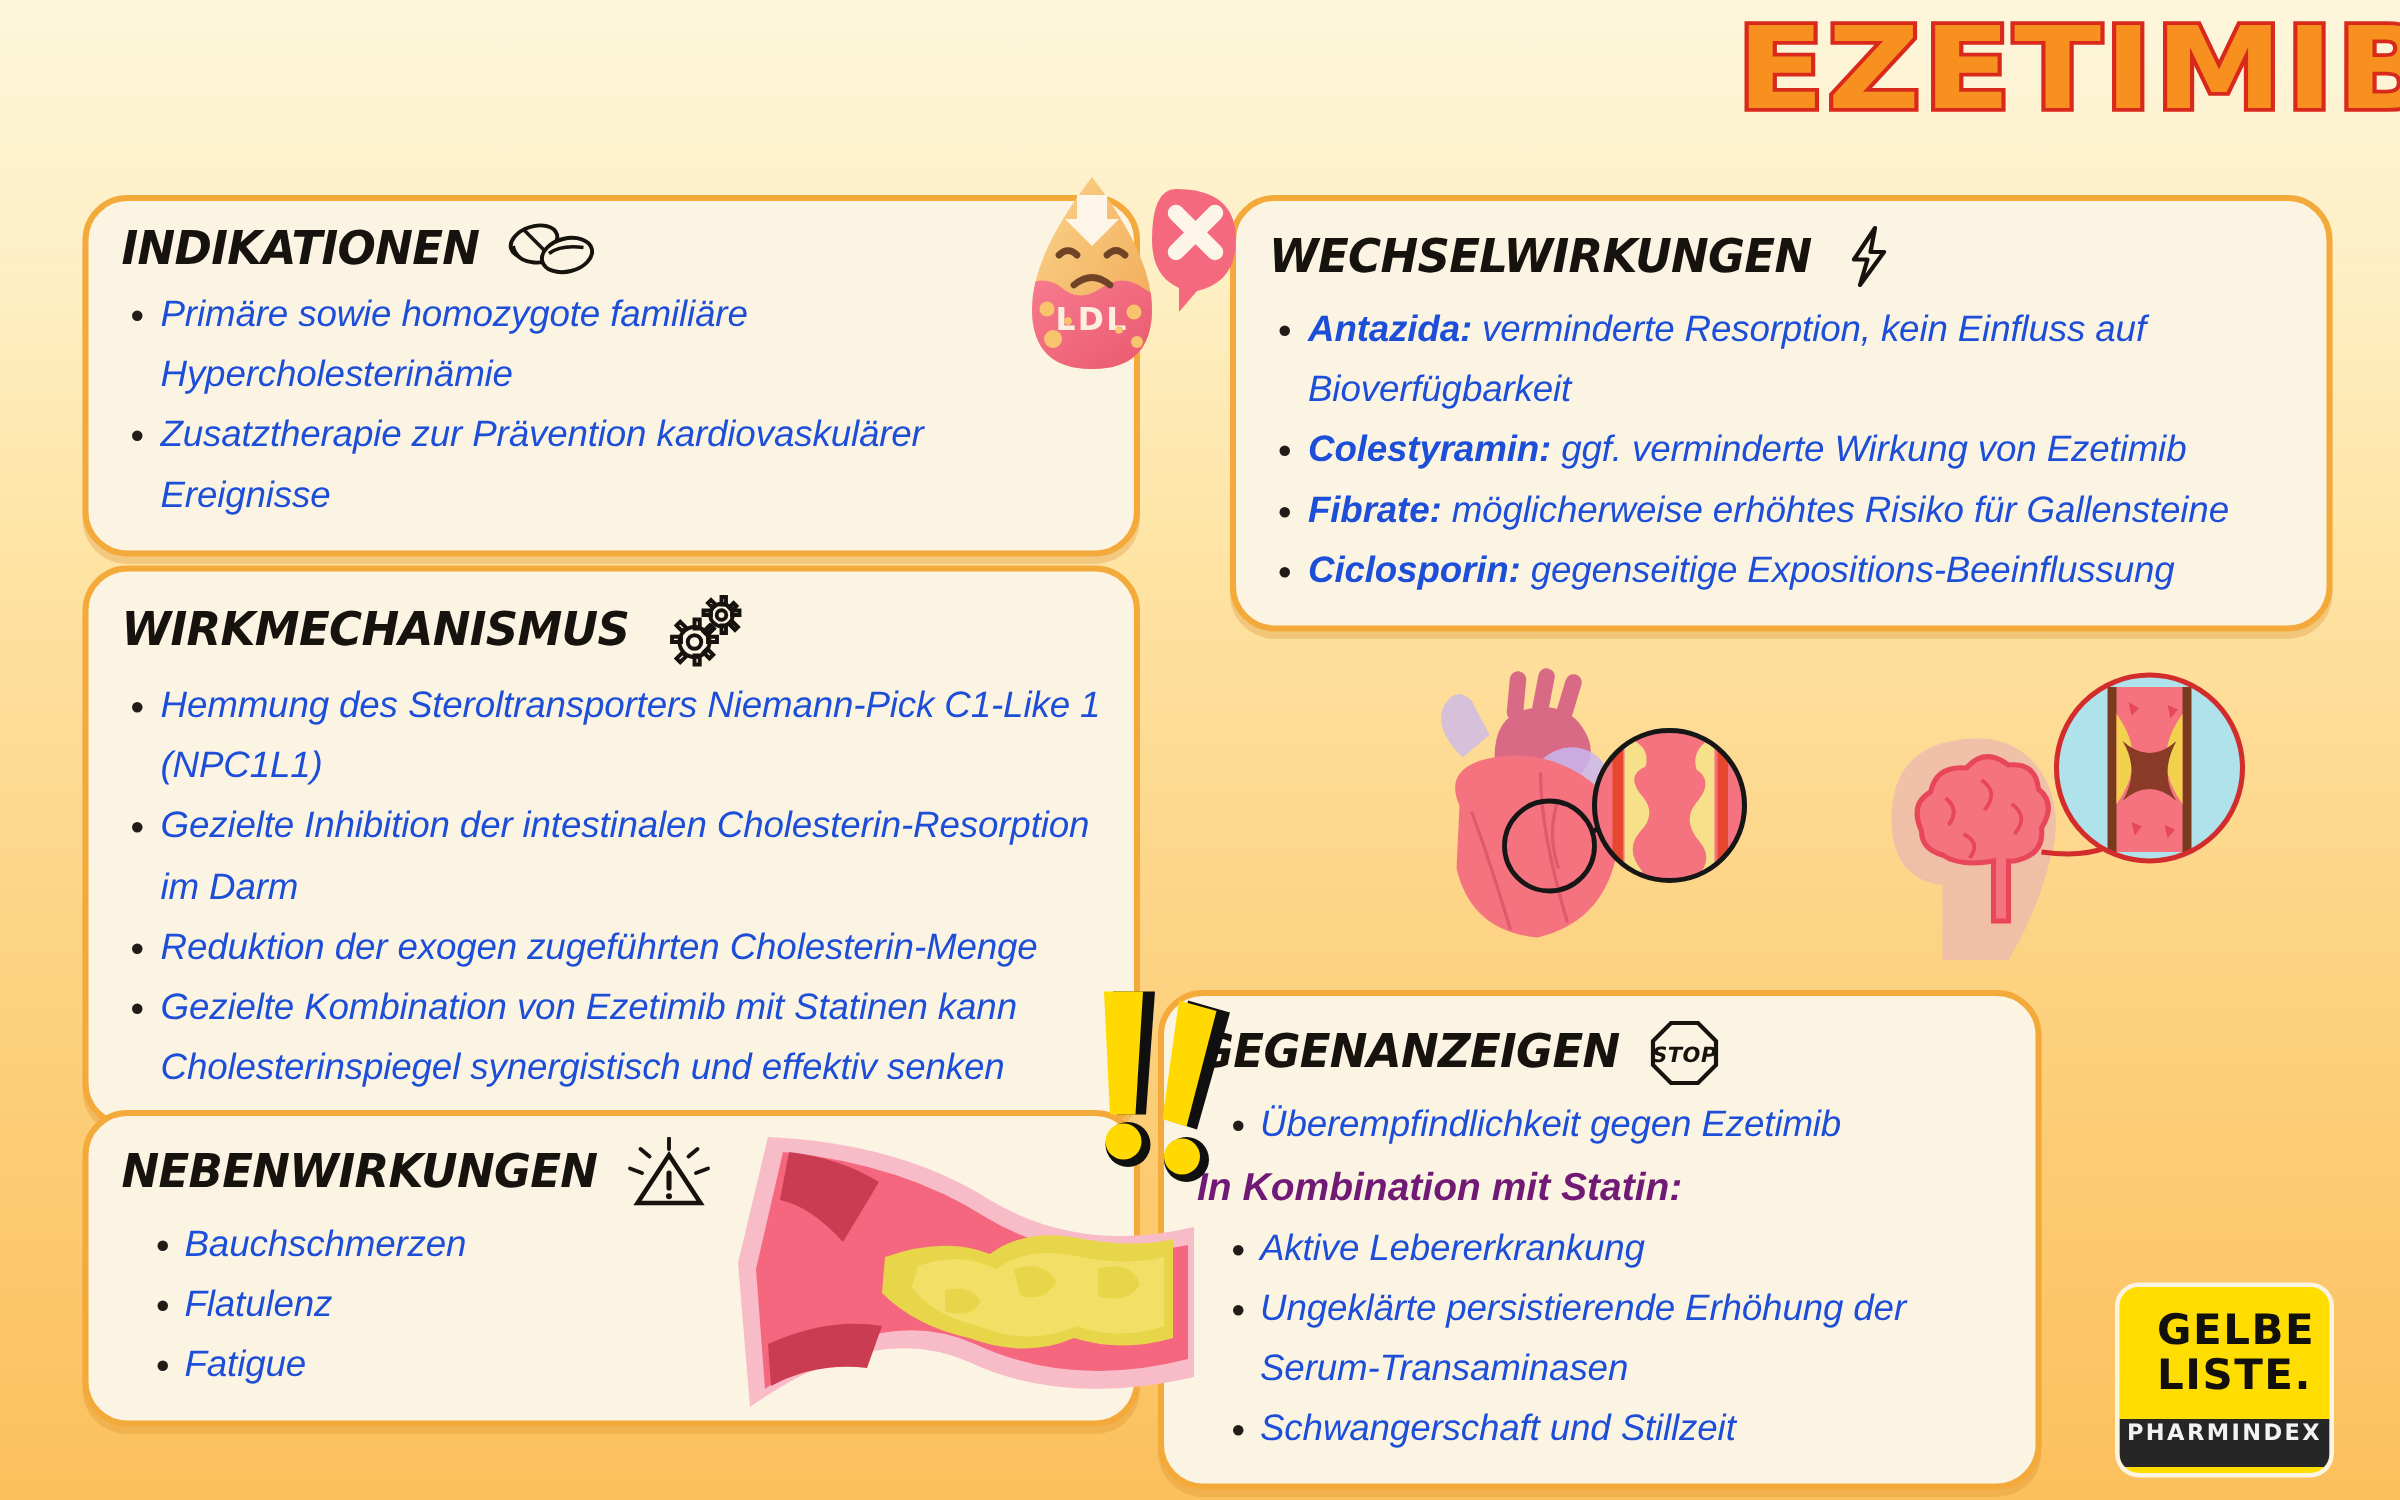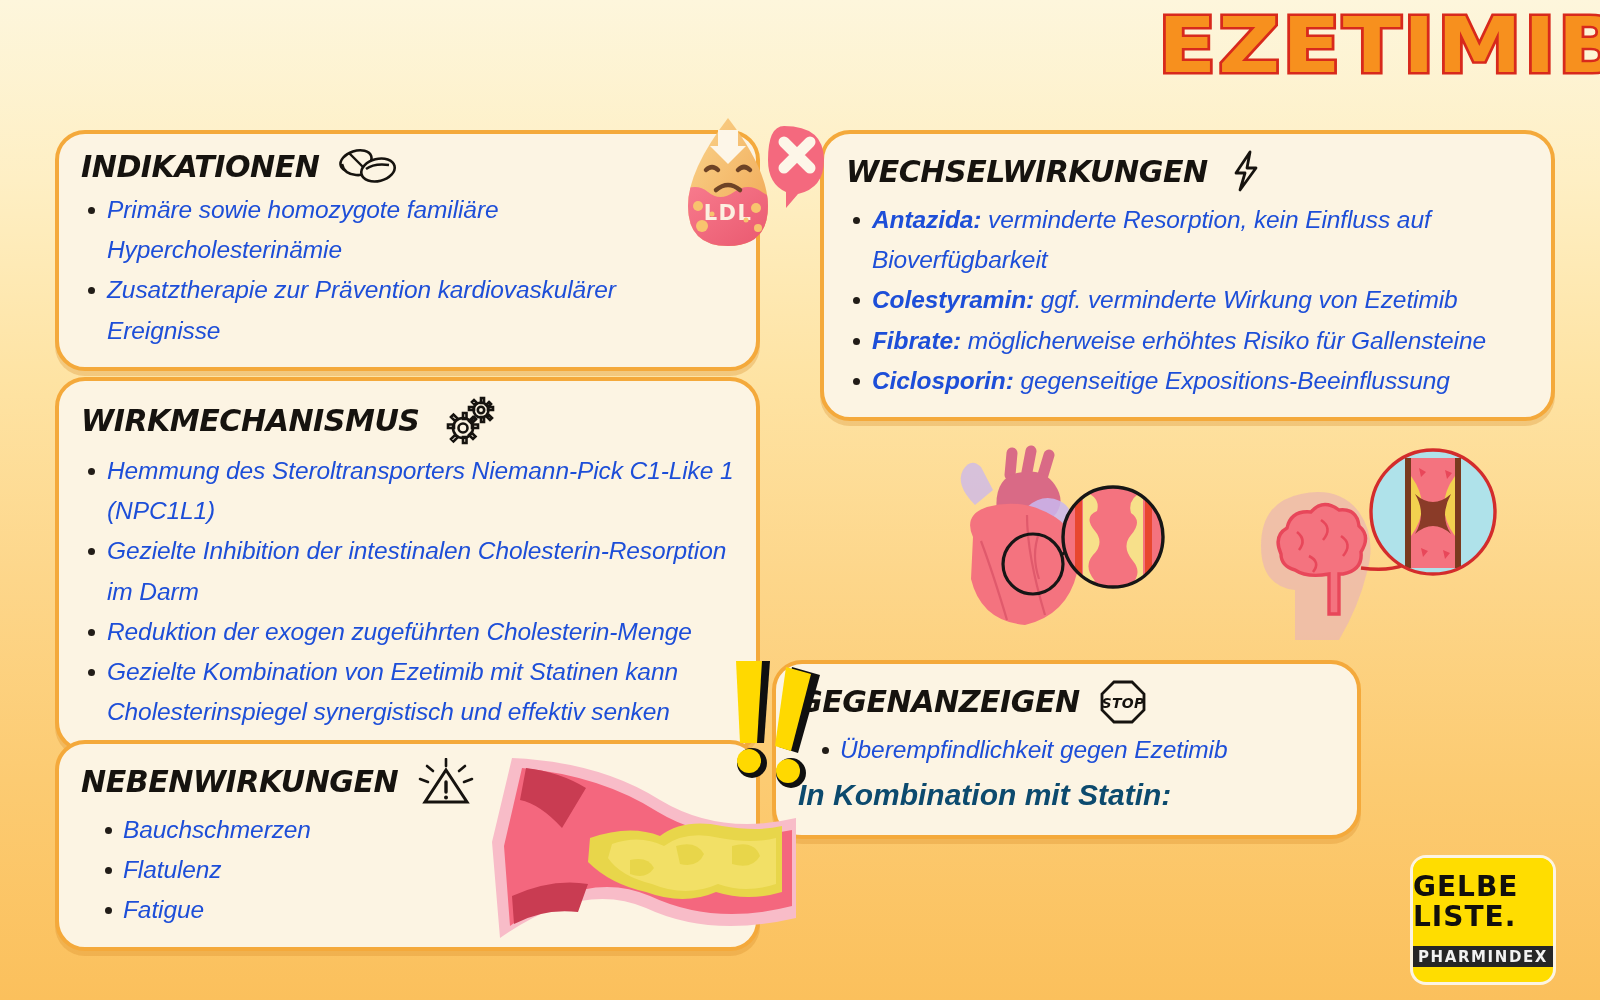--- a/index.html
+++ b/index.html
@@ -76,24 +76,24 @@
   ul.bullets > li::before {
     content: "";
     position: absolute;
     left: 7px; top: 17px;
     width: 7px; height: 7px;
     border-radius: 50%;
     background: #211C17;
   }
   ul.bullets > li b { font-weight: bold; }
   .subhead {
-    font-size: 30px;
+    font-size: 26px;
     font-weight: bold;
     line-height: 1.64;
-    color: #0c4a6e;
+    color: #701a75;
   }
 
   
   #card-indikationen   { left: 55px;  top: 130px; width: 705px; }
   #card-wirkmechanismus{ left: 55px;  top: 377px; width: 705px; }
   #card-nebenwirkungen { left: 55px;  top: 740px; width: 705px; }
   #card-wechselwirkungen { left: 820px; top: 130px; width: 735px; }
   #card-gegenanzeigen  { left: 772px; top: 660px; width: 589px; }
 
   #card-nebenwirkungen ul.bullets > li { padding-left: 42px; }
@@ -121,35 +121,35 @@
     background: #FFDD00;
     z-index: 40;
     box-shadow: 0 0 0 3px #FCF4E3;
   }
   #logo .logo-top {
     height: 88px;
     background: #FFDD00;
     display: flex;
     flex-direction: column;
     justify-content: center;
-    padding-left: 0;
+    padding-left: 25px;
   }
   #logo .logo-l1, #logo .logo-l2 {
     font-family: "DejaVu Sans", sans-serif;
     font-weight: bold;
     font-size: 28px;
     letter-spacing: 1px;
     color: #12100C;
     line-height: 1.08;
   }
   #logo .logo-bottom {
-    height: 21px;
+    height: 32px;
     background: #262626;
     display: flex;
-    align-items: center;
+    align-items: flex-start;
     justify-content: center;
   }
   #logo .logo-sub {
     font-family: "DejaVu Sans", sans-serif;
     font-size: 15px;
     font-weight: bold;
     letter-spacing: 1.6px;
     color: #F2F2F2;
   }
 </style>
@@ -364,20 +364,25 @@
     <div class="card-title">GEGENANZEIGEN</div>
     <svg class="icon" width="52" height="46" viewBox="0 0 52 46">
       <polygon points="17,4 35,4 47,16 47,32 35,44 17,44 5,32 5,16" fill="none" stroke="#16130F" stroke-width="2.8"></polygon>
       <text x="26" y="30" font-family="DejaVu Sans, sans-serif" font-size="14" font-weight="bold" fill="#16130F" text-anchor="middle" letter-spacing="0.3">STOP</text>
     </svg>
   </div>
   <ul class="bullets">
     <li>Überempfindlichkeit gegen Ezetimib</li>
   </ul>
   <div class="subhead">In Kombination mit Statin:</div>
+  <ul class="bullets">
+    <li>Aktive Lebererkrankung</li>
+    <li>Ungeklärte persistierende Erhöhung der Serum-Transaminasen</li>
+    <li>Schwangerschaft und Stillzeit</li>
+  </ul>
 </div>
 
 <div id="logo">
   <div class="logo-top">
     <div class="logo-l1">GELBE</div>
     <div class="logo-l2">LISTE.</div>
   </div>
   <div class="logo-bottom">
     <div class="logo-sub">PHARMINDEX</div>
   </div>

